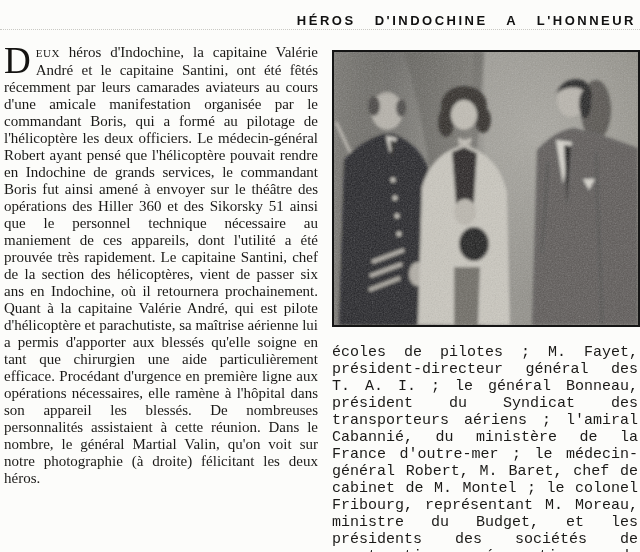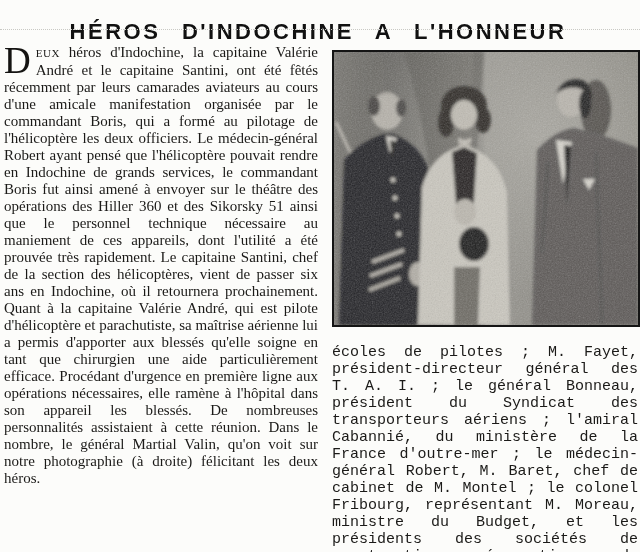--- a/index.html
+++ b/index.html
@@ -13,24 +13,24 @@
     height: 552px;
     overflow: hidden;
     font-family: "Liberation Serif", serif;
     color: #1b1a18;
   }
   .page-title {
     position: absolute;
     top: 4px;
     left: 0;
     width: 636px;
-    text-align: center;
+    text-align: right;
     font-family: "Liberation Sans", sans-serif;
     font-weight: 700;
-    font-size: 22px;
+    font-size: 13px;
     letter-spacing: 2.5px;
     word-spacing: 13px;
     color: #111;
     white-space: nowrap;
   }
   .title-rule {
     position: absolute;
     top: 29px;
     left: 0;
     width: 640px;

